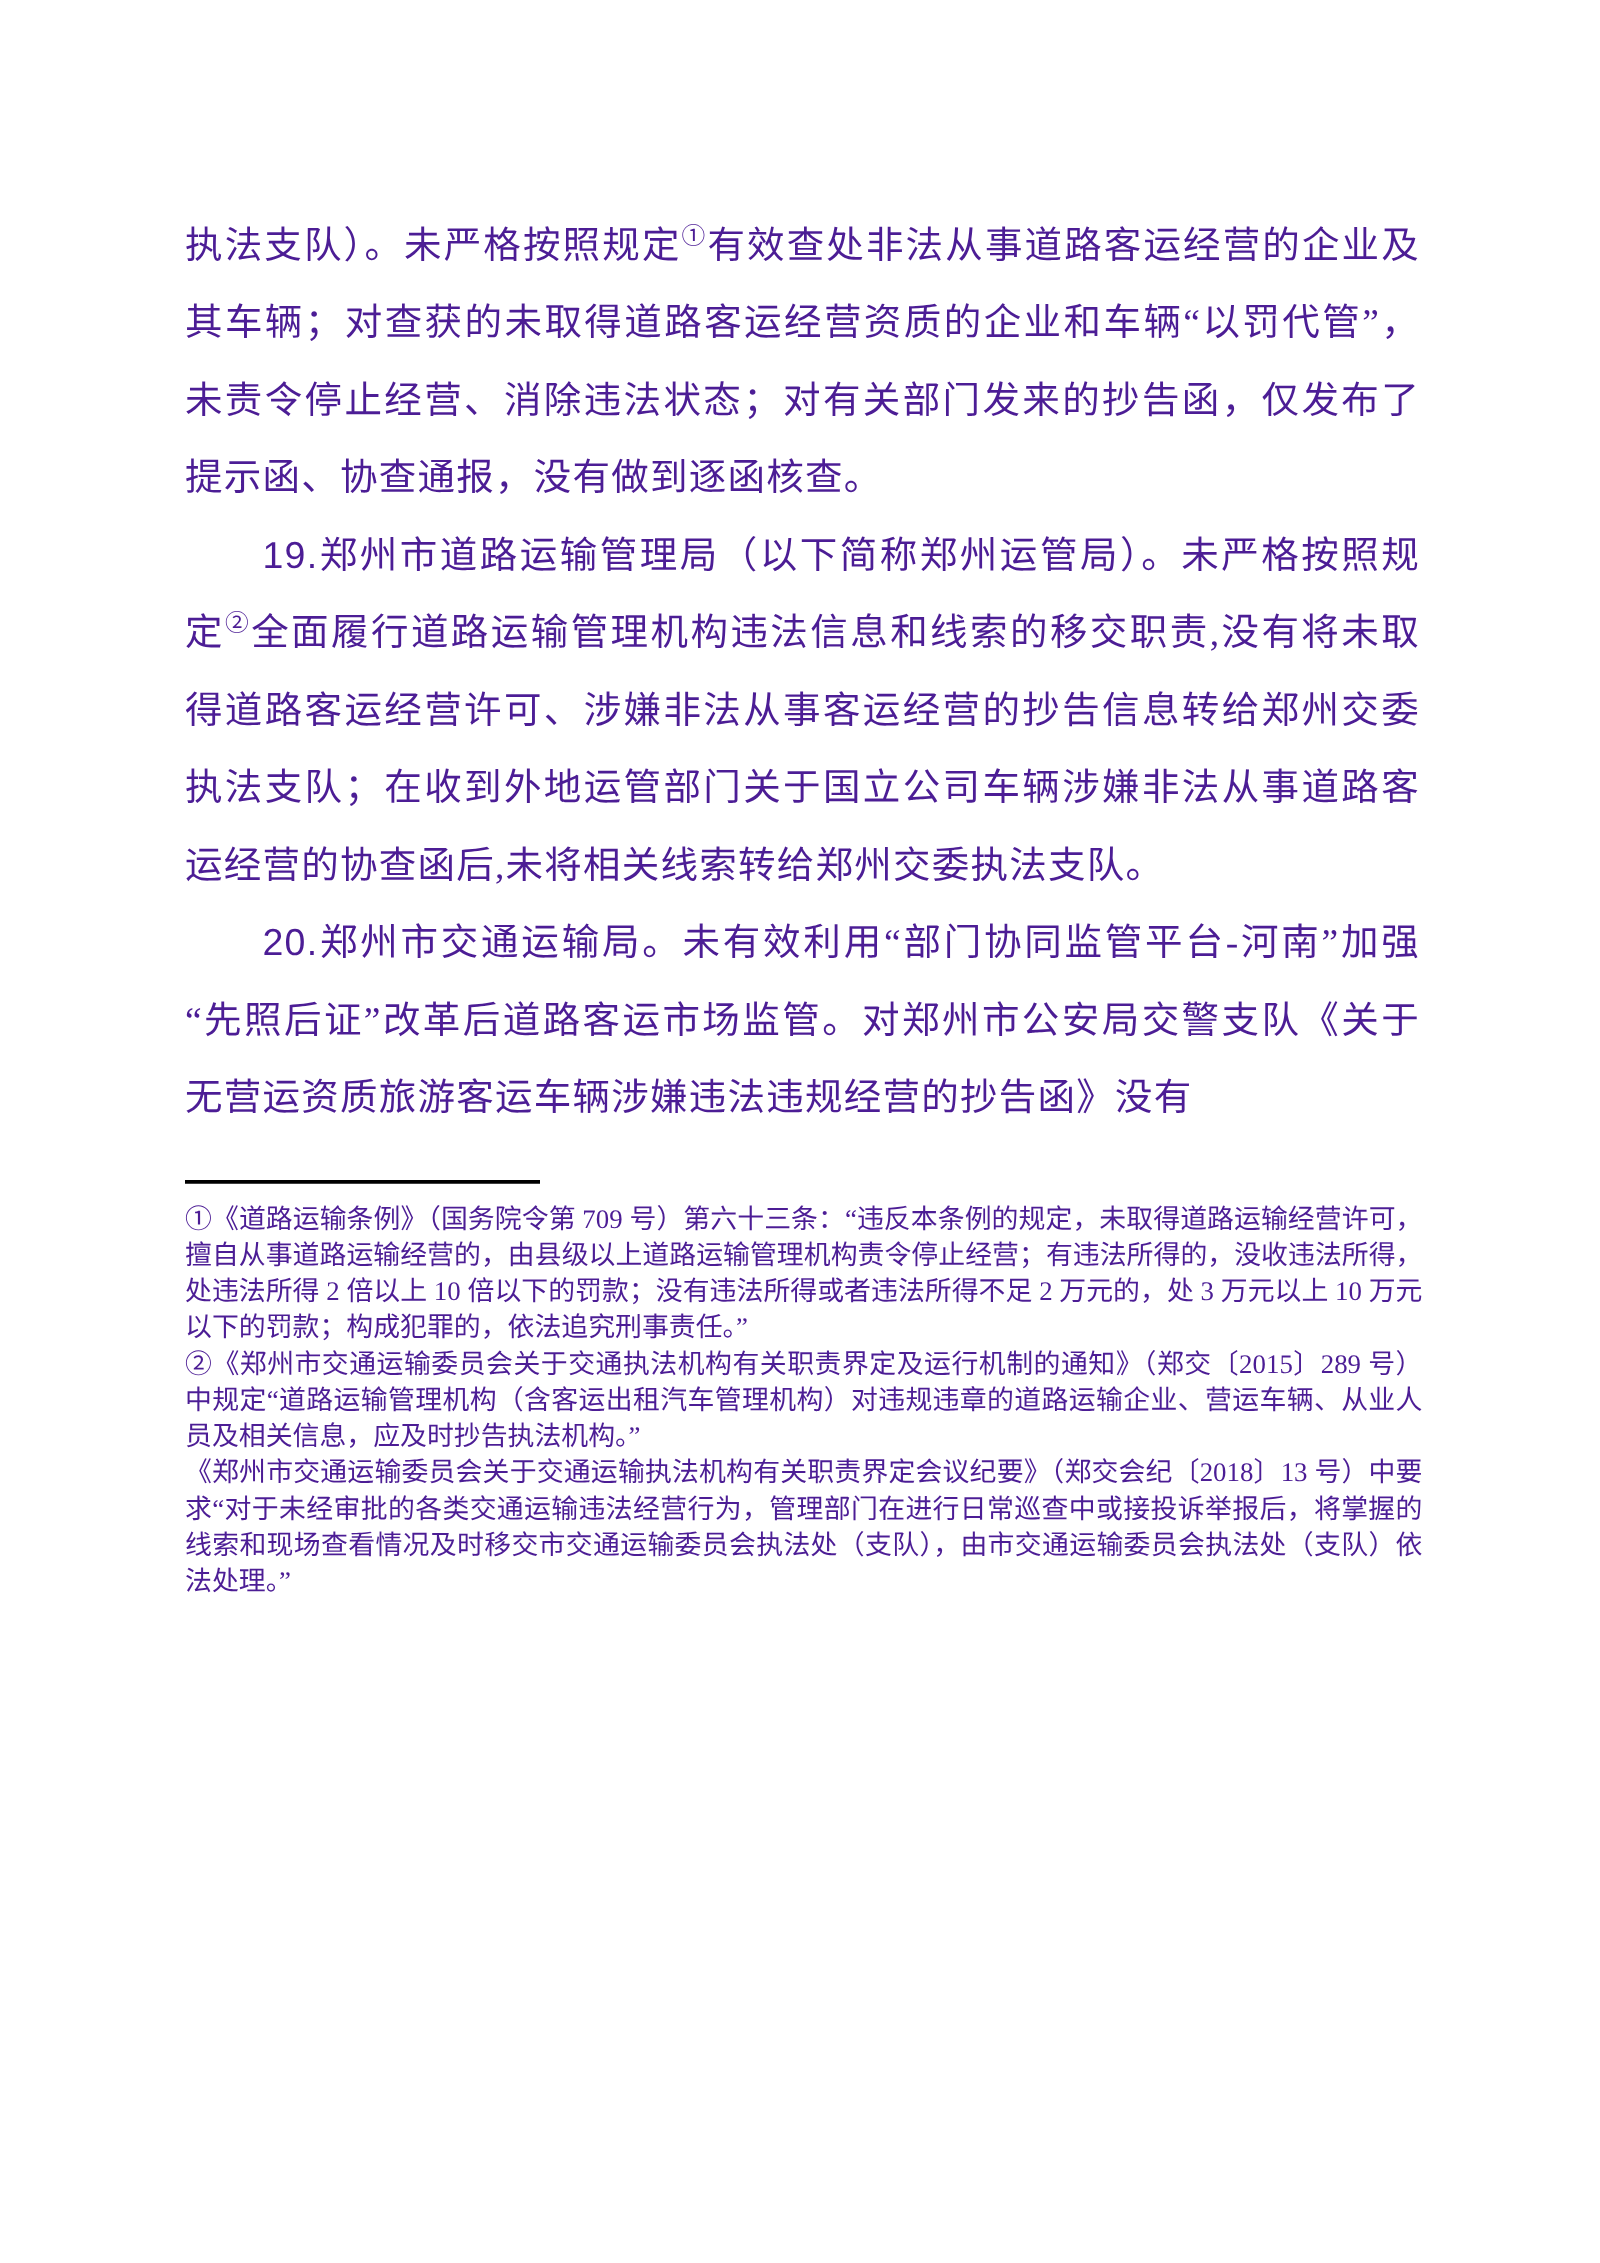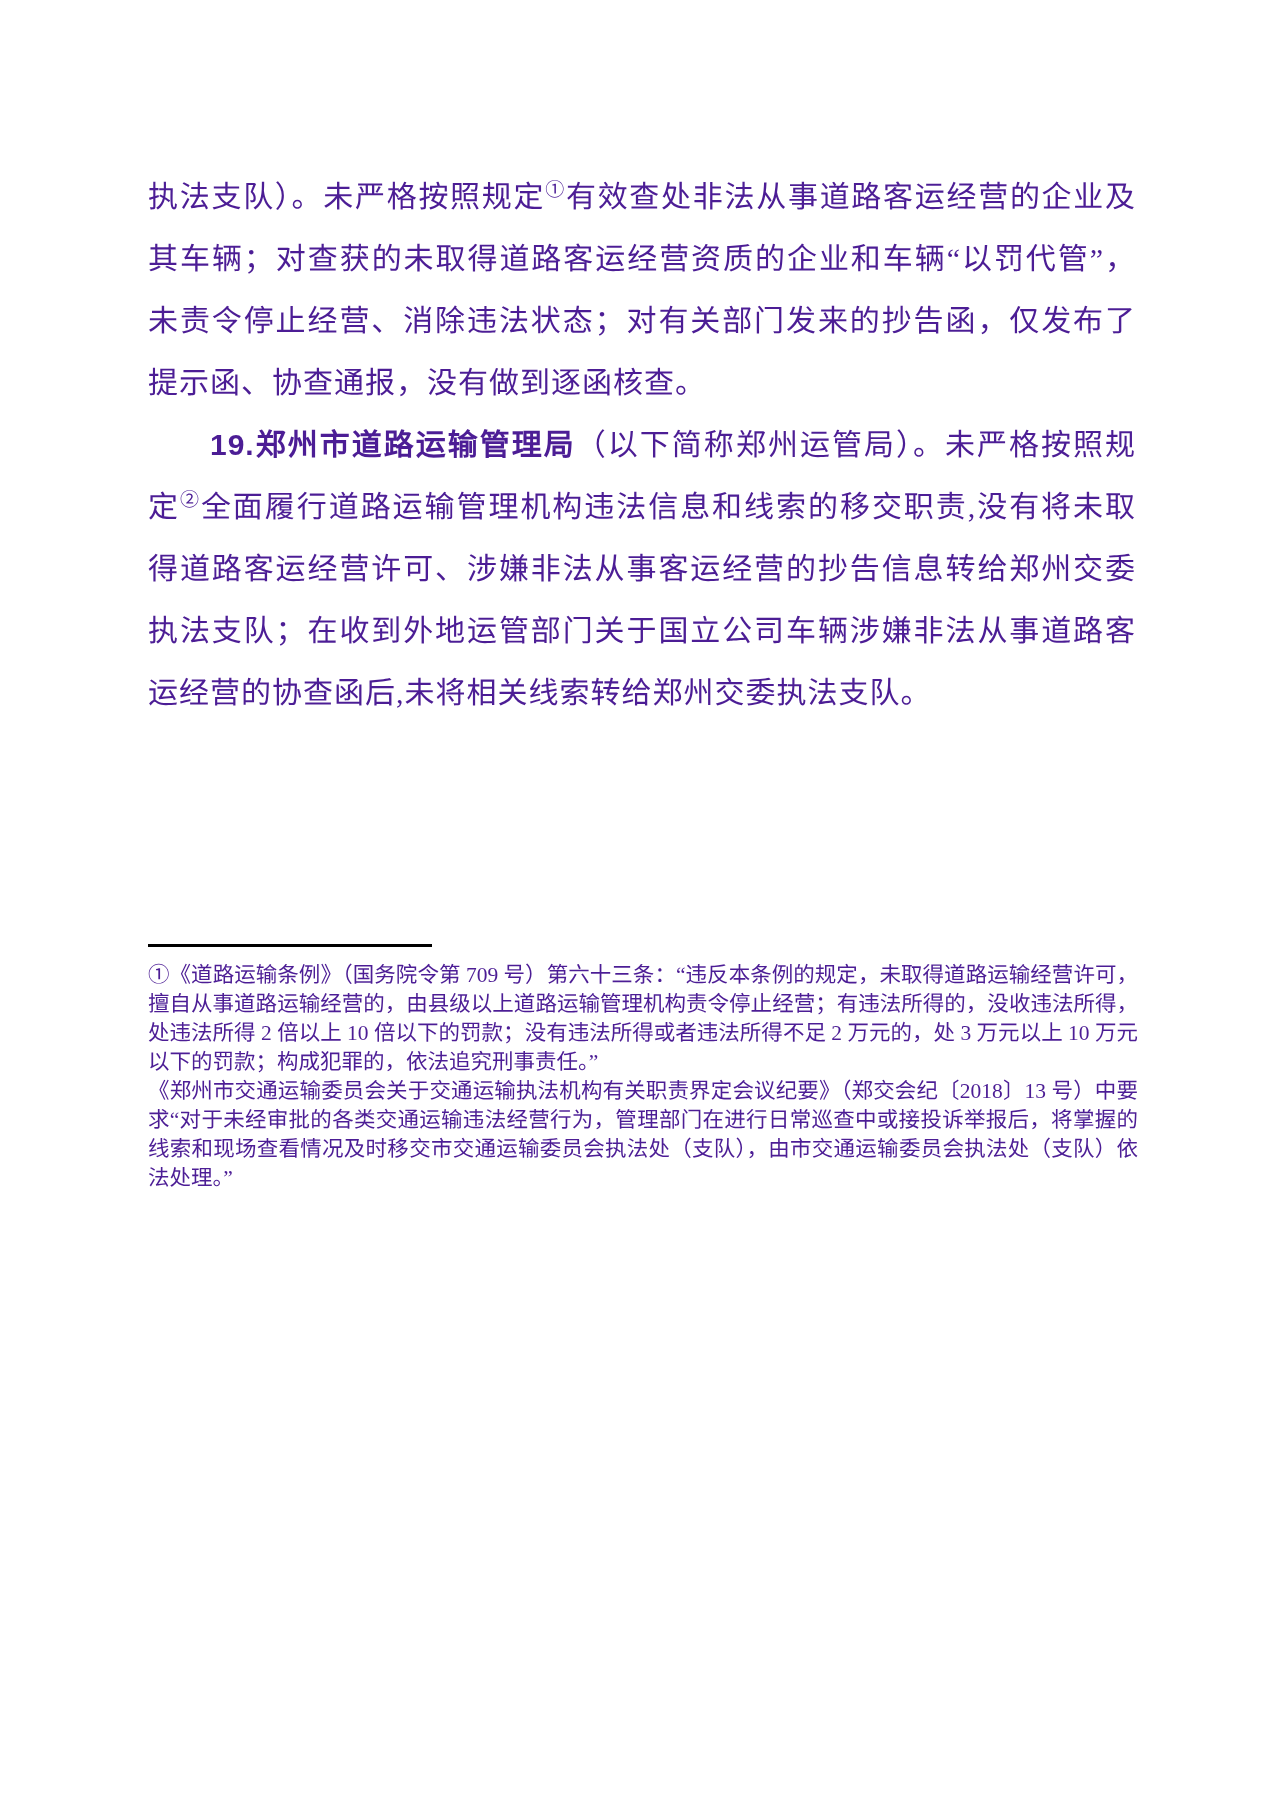--- a/index.html
+++ b/index.html
@@ -27,21 +27,21 @@
     text-align: justify;
     letter-spacing: 1px;
   }
   .body-para {
     margin: 0;
   }
   .body-para.indent {
     text-indent: 62px;
   }
   .seg-bold {
-    font-weight: 700;
+    font-weight: 400;
     font-family: "Liberation Sans", "DejaVu Sans", sans-serif;
   }
   sup.fnref {
     font-size: 19px;
     line-height: 0;
     vertical-align: super;
   }
   .footnote-area {
     position: absolute;
     left: 148px;
@@ -76,25 +76,27 @@
 <body>
 
 <div class="page">
 
   <div class="body-text">
 
     <p class="body-para"><span>执法支队）。未严格按照规定</span><sup class="fnref">①</sup><span>有效查处非法从事道路客运经营的企业及其车辆；对查获的未取得道路客运经营资质的企业和车辆“以罚代管”，未责令停止经营、消除违法状态；对有关部门发来的抄告函，仅发布了提示函、协查通报，没有做到逐函核查。</span></p>
 
     <p class="body-para indent"><span class="seg-bold">19.郑州市道路运输管理局</span><span>（以下简称郑州运管局）。未严格按照规定</span><sup class="fnref">②</sup><span>全面履行道路运输管理机构违法信息和线索的移交职责,没有将未取得道路客运经营许可、涉嫌非法从事客运经营的抄告信息转给郑州交委执法支队；在收到外地运管部门关于国立公司车辆涉嫌非法从事道路客运经营的协查函后,未将相关线索转给郑州交委执法支队。</span></p>
 
+    <p class="body-para indent"><span class="seg-bold">20.郑州市交通运输局</span><span>。未有效利用“部门协同监管平台-河南”加强“先照后证”改革后道路客运市场监管。对郑州市公安局交警支队《关于无营运资质旅游客运车辆涉嫌违法违规经营的抄告函》没有</span></p>
 
   </div>
 
   <div class="footnote-area">
     <div class="fn-separator"></div>
     <div class="fn-list">
       <p class="fn-item"><span>①</span><span>《道路运输条例》（国务院令第 709 号）第六十三条：“违反本条例的规定，未取得道路运输经营许可，擅自从事道路运输经营的，由县级以上道路运输管理机构责令停止经营；有违法所得的，没收违法所得，处违法所得 2 倍以上 10 倍以下的罚款；没有违法所得或者违法所得不足 2 万元的，处 3 万元以上 10 万元以下的罚款；构成犯罪的，依法追究刑事责任。”</span></p>
+      <p class="fn-item"><span>②</span><span>《郑州市交通运输委员会关于交通执法机构有关职责界定及运行机制的通知》（郑交〔2015〕289 号）中规定“道路运输管理机构（含客运出租汽车管理机构）对违规违章的道路运输企业、营运车辆、从业人员及相关信息，应及时抄告执法机构。”</span></p>
       <p class="fn-item"><span></span><span>《郑州市交通运输委员会关于交通运输执法机构有关职责界定会议纪要》（郑交会纪〔2018〕13 号）中要求“对于未经审批的各类交通运输违法经营行为，管理部门在进行日常巡查中或接投诉举报后，将掌握的线索和现场查看情况及时移交市交通运输委员会执法处（支队），由市交通运输委员会执法处（支队）依法处理。”</span></p>
     </div>
   </div>
 
 
 </div>
 
 </body></html>

